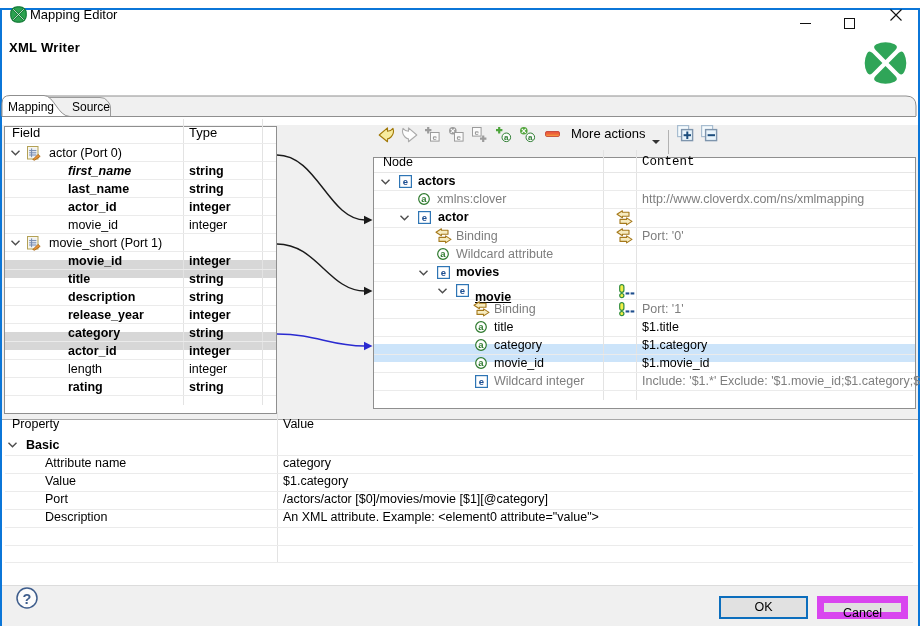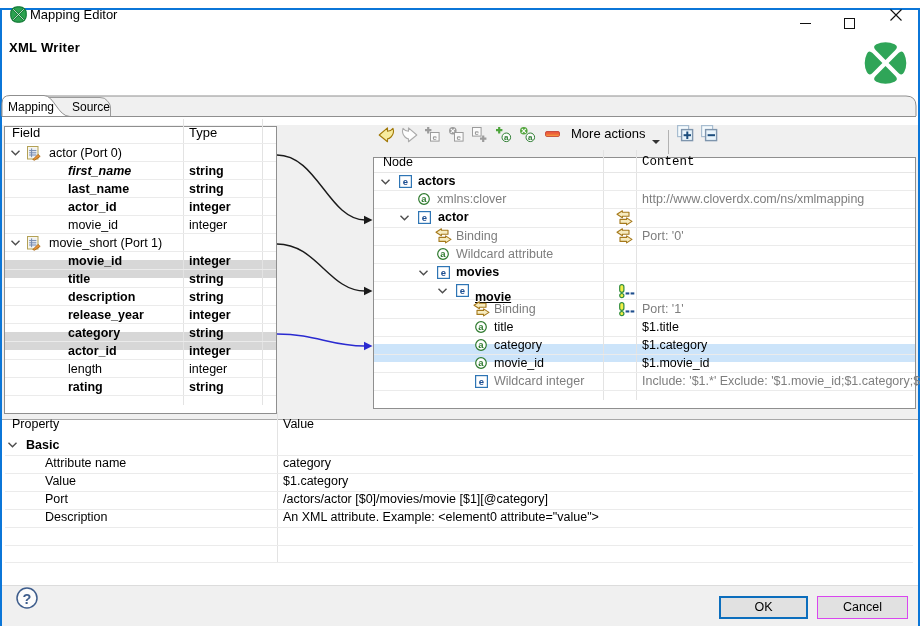--- a/index.html
+++ b/index.html
@@ -317,13 +317,13 @@
 <div class="hline" style="left:5px;top:509px;width:908px;"></div>
 <div class="hline" style="left:5px;top:527px;width:908px;"></div>
 <div class="hline" style="left:5px;top:545px;width:908px;"></div>
 <div class="hline" style="left:5px;top:562px;width:908px;"></div>
 <div class="abs" style="left:2px;top:577px;width:916px;height:46px;background:#f0f0f0;border-top:1px solid #dcdcdc;box-sizing:border-box;"></div>
 <svg style="left:16px;top:587px;" width="22" height="22" viewBox="0 0 22 22">
 <circle cx="11" cy="11" r="10" fill="#fcfcfc" stroke="#3e5d8c" stroke-width="1.5"></circle>
 <text x="11" y="16.5" font-family="Liberation Sans" font-size="14.5" font-weight="bold" fill="#3e5d8c" text-anchor="middle">?</text>
 </svg>
 <div class="abs" style="left:719px;top:588px;width:89px;height:23px;background:#e1e1e1;border:2px solid #0c6ebd;box-sizing:border-box;text-align:center;line-height:19px;font-size:12.5px;">OK</div>
-<div class="abs" style="left:817px;top:588px;width:91px;height:23px;background:#e1e1e1;border:1px solid #d946ef;box-sizing:border-box;text-align:center;line-height:21px;font-size:12.5px;">Cancel</div>
+<div class="abs" style="left:817px;top:588px;width:91px;height:23px;background:#e1e1e1;border:7px solid #d946ef;box-sizing:border-box;text-align:center;line-height:21px;font-size:12.5px;">Cancel</div>
 </div>
 </body></html>

